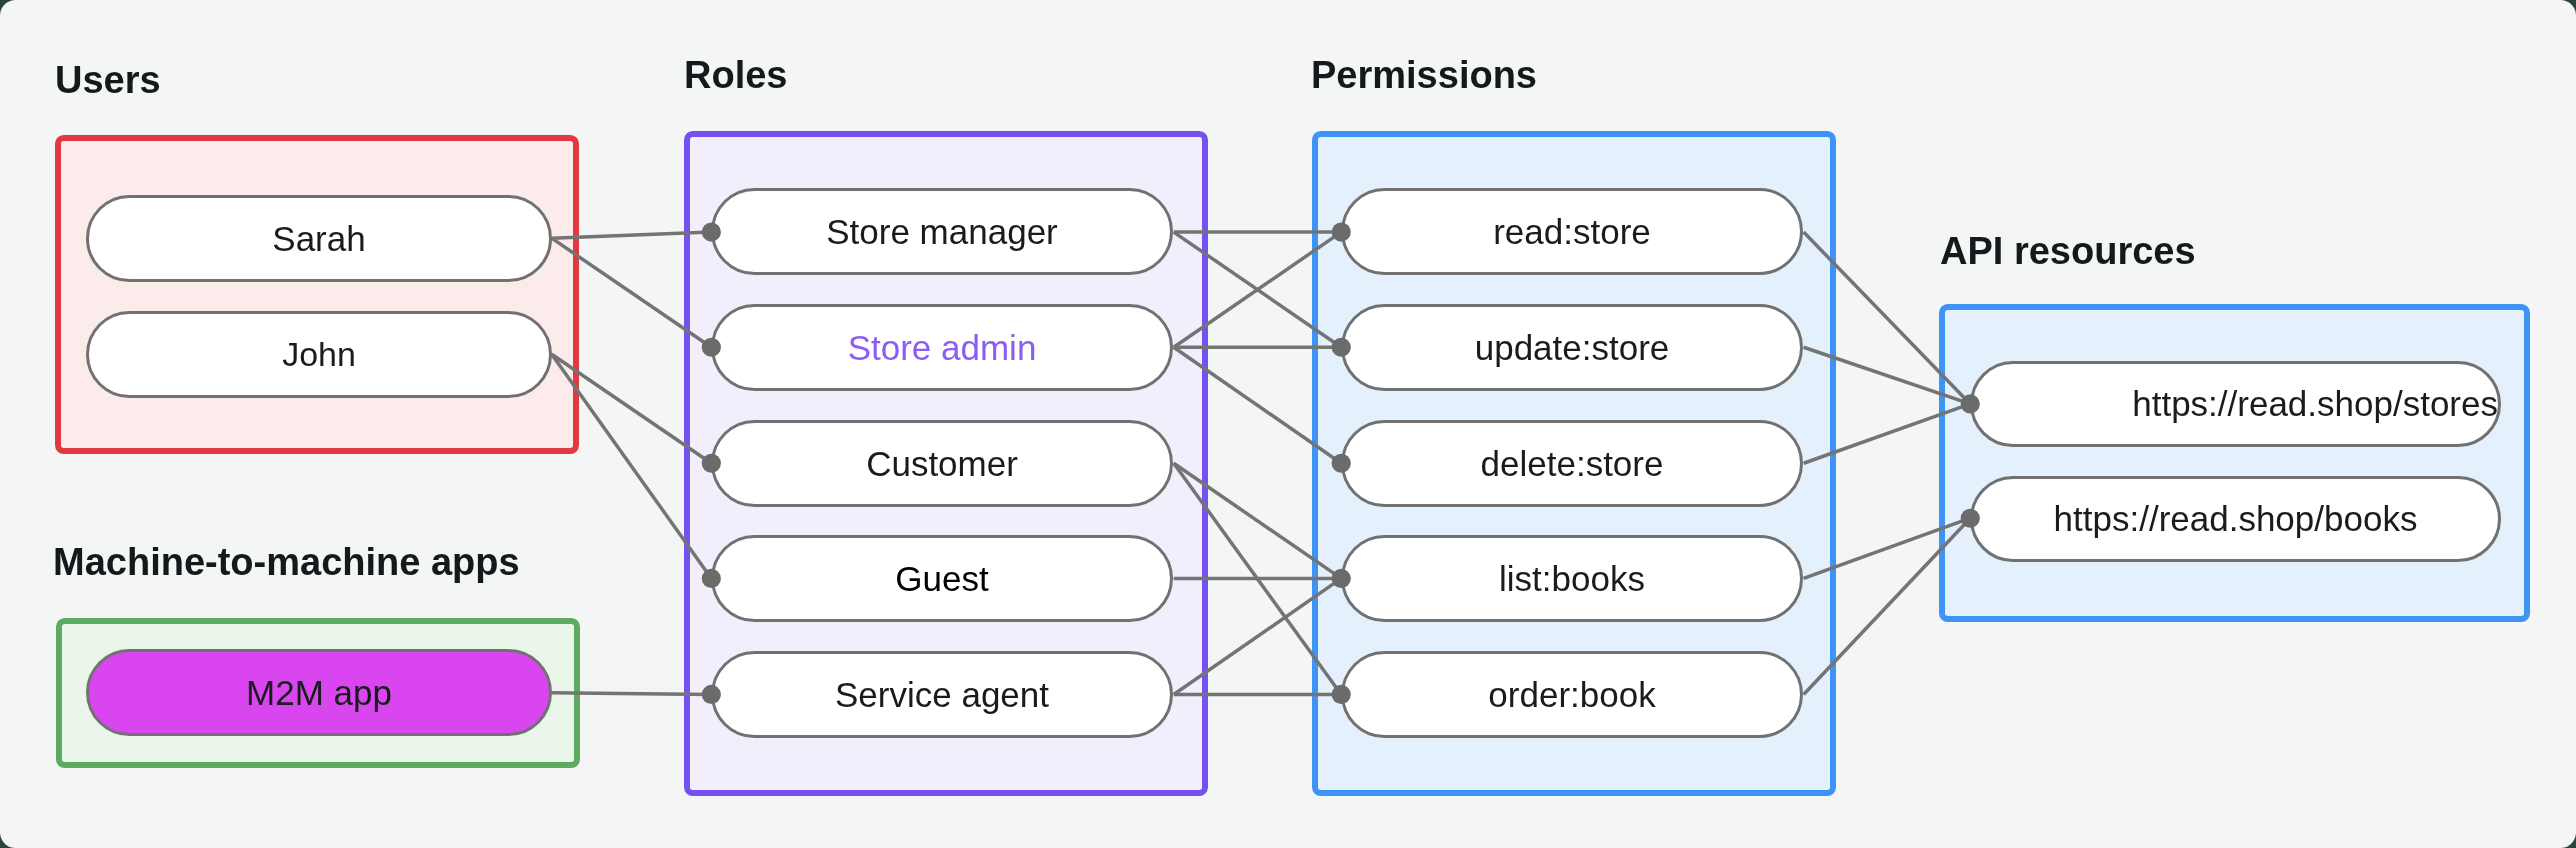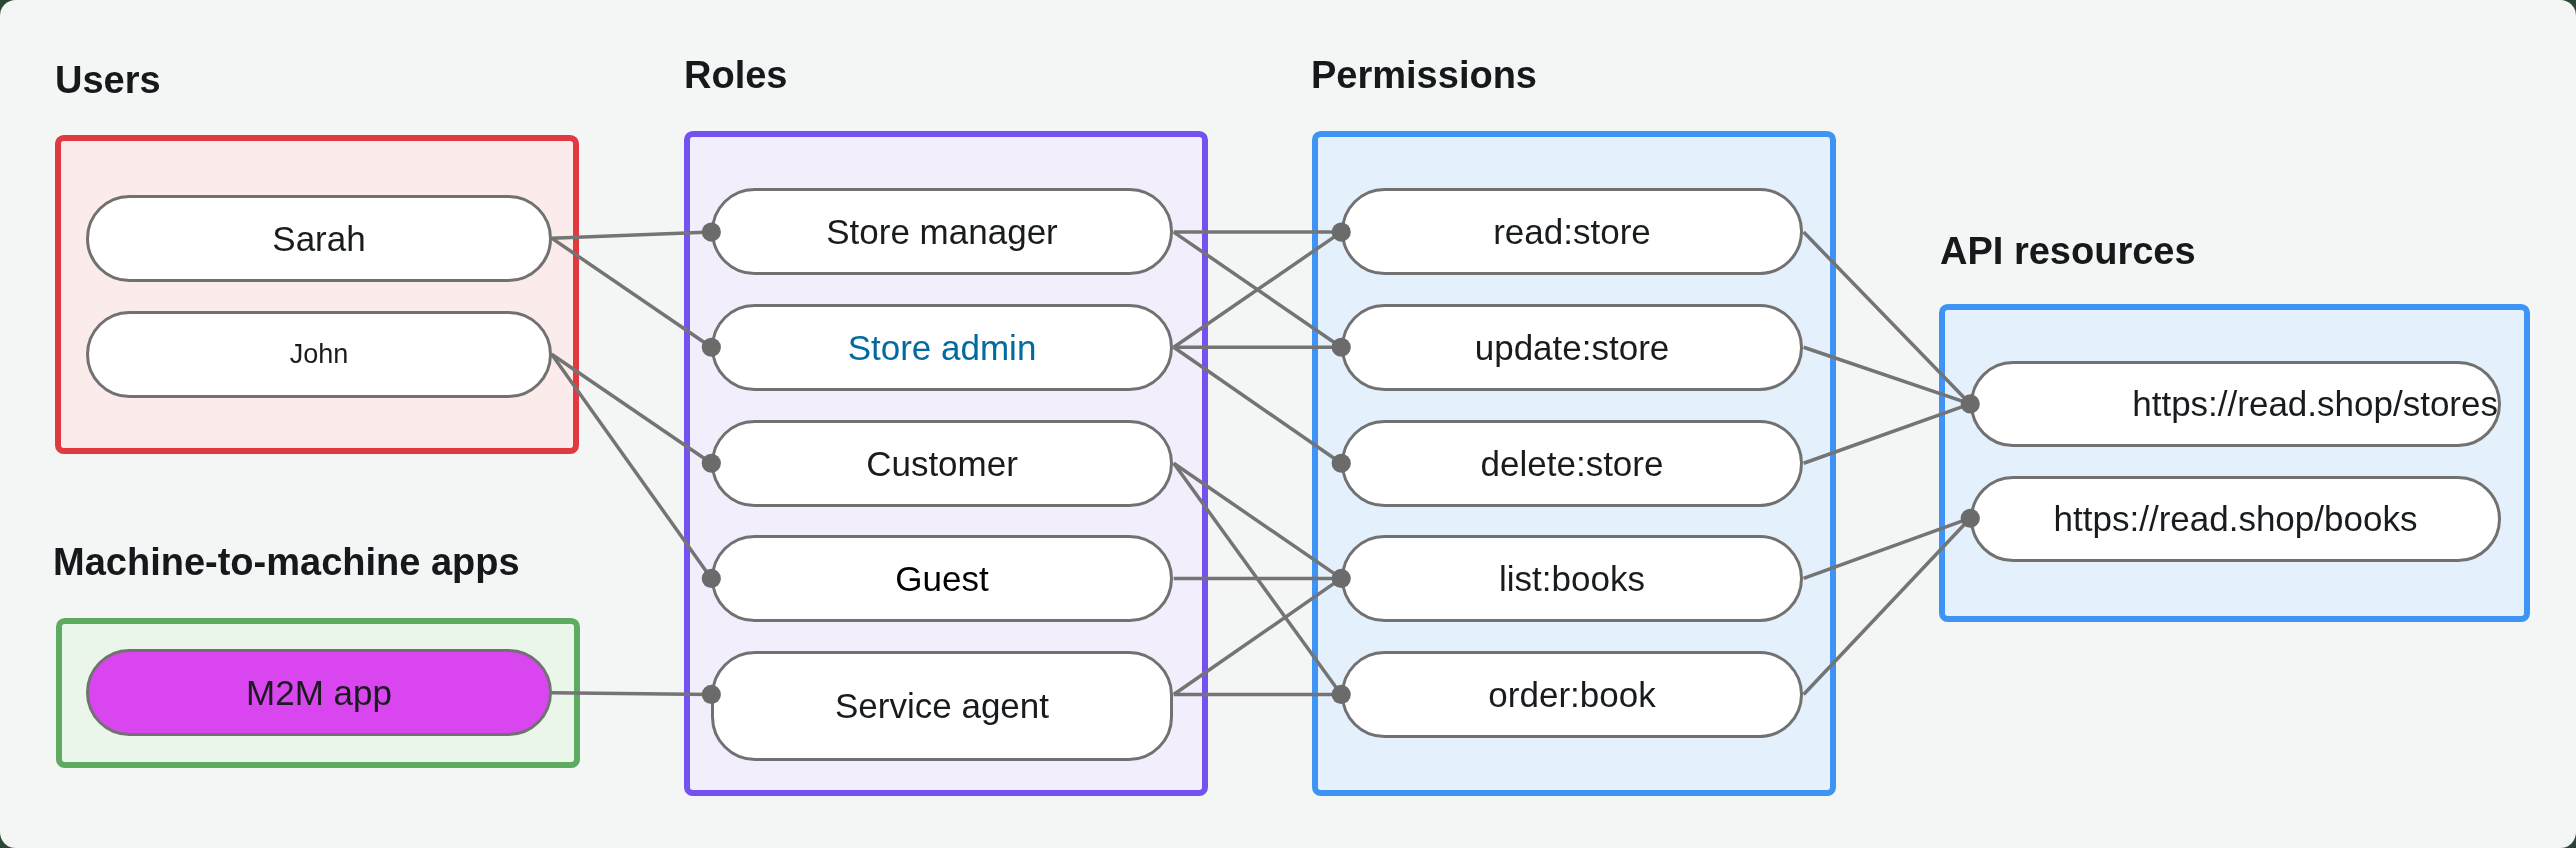--- a/index.html
+++ b/index.html
@@ -77,38 +77,38 @@
       <line x1="2067" y1="266" x2="2258" y2="463" stroke="#747474" stroke-width="4"></line>
       <line x1="2067" y1="398" x2="2258" y2="463" stroke="#747474" stroke-width="4"></line>
       <line x1="2067" y1="531" x2="2258" y2="463" stroke="#747474" stroke-width="4"></line>
       <line x1="2067" y1="663" x2="2258" y2="594" stroke="#747474" stroke-width="4"></line>
       <line x1="2067" y1="796" x2="2258" y2="594" stroke="#747474" stroke-width="4"></line>
     </svg>
     <div class="node" style="left: 86px; top: 195px; width: 466px; height: 87px; border: 3.1px solid rgb(113, 113, 113); border-radius: 44px; background: rgb(255, 255, 255);">
       <span style="font-size: 35px; color: rgb(25, 28, 30);">Sarah</span>
     </div>
     <div class="node" style="left: 86px; top: 311px; width: 466px; height: 87px; border: 3.1px solid rgb(113, 113, 113); border-radius: 44px; background: rgb(255, 255, 255);">
-      <span style="font-size: 27px; color: rgb(25, 28, 30);">John</span>
+      <span style="font-size: 34px; color: rgb(25, 28, 30);">John</span>
     </div>
     <div class="node" style="left: 86px; top: 649px; width: 466px; height: 87px; border: 3.1px solid rgb(113, 113, 113); border-radius: 44px; background: #d946ef;">
       <span style="font-size: 35px; color: rgb(25, 28, 30);">M2M app</span>
     </div>
     <div class="node" style="left: 711px; top: 188px; width: 462px; height: 87px; border: 3.1px solid rgb(113, 113, 113); border-radius: 44px; background: rgb(255, 255, 255);">
       <span style="font-size: 35px; color: rgb(25, 28, 30);">Store manager</span>
     </div>
     <div class="node" style="left: 711px; top: 304px; width: 462px; height: 87px; border: 3.1px solid rgb(113, 113, 113); border-radius: 44px; background: rgb(255, 255, 255);">
-      <span style="font-size: 35px; color: #0369a1;">Store admin</span>
+      <span style="font-size: 35px; color: #8b5cf6;">Store admin</span>
     </div>
     <div class="node" style="left: 711px; top: 420px; width: 462px; height: 87px; border: 3.1px solid rgb(113, 113, 113); border-radius: 44px; background: rgb(255, 255, 255);">
       <span style="font-size: 35px; color: rgb(25, 28, 30);">Customer</span>
     </div>
     <div class="node" style="left: 711px; top: 535px; width: 462px; height: 87px; border: 3.1px solid rgb(113, 113, 113); border-radius: 44px; background: rgb(255, 255, 255);">
       <span style="font-size: 35px; color: #000000;">Guest</span>
     </div>
-    <div class="node" style="left: 711px; top: 651px; width: 462px; height: 110px; border: 3.1px solid rgb(113, 113, 113); border-radius: 44px; background: rgb(255, 255, 255);">
+    <div class="node" style="left: 711px; top: 651px; width: 462px; height: 87px; border: 3.1px solid rgb(113, 113, 113); border-radius: 44px; background: rgb(255, 255, 255);">
       <span style="font-size: 35px; color: rgb(25, 28, 30);">Service agent</span>
     </div>
     <div class="node" style="left: 1341px; top: 188px; width: 462px; height: 87px; border: 3.1px solid rgb(113, 113, 113); border-radius: 44px; background: rgb(255, 255, 255); text-align: center;">
       <span style="font-size: 35px; color: rgb(25, 28, 30);">read:store</span>
     </div>
     <div class="node" style="left: 1341px; top: 304px; width: 462px; height: 87px; border: 3.1px solid rgb(113, 113, 113); border-radius: 44px; background: rgb(255, 255, 255);">
       <span style="font-size: 35px; color: rgb(25, 28, 30);">update:store</span>
     </div>
     <div class="node" style="left: 1341px; top: 420px; width: 462px; height: 87px; border: 3.1px solid rgb(113, 113, 113); border-radius: 44px; background: rgb(255, 255, 255);">
       <span style="font-size: 35px; color: rgb(25, 28, 30);">delete:store</span>

